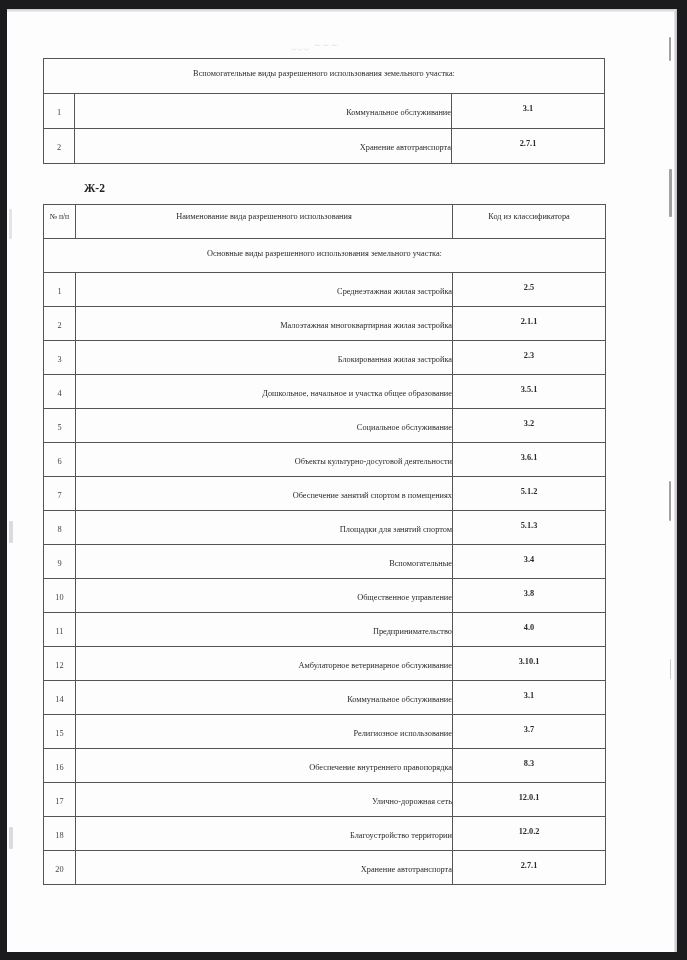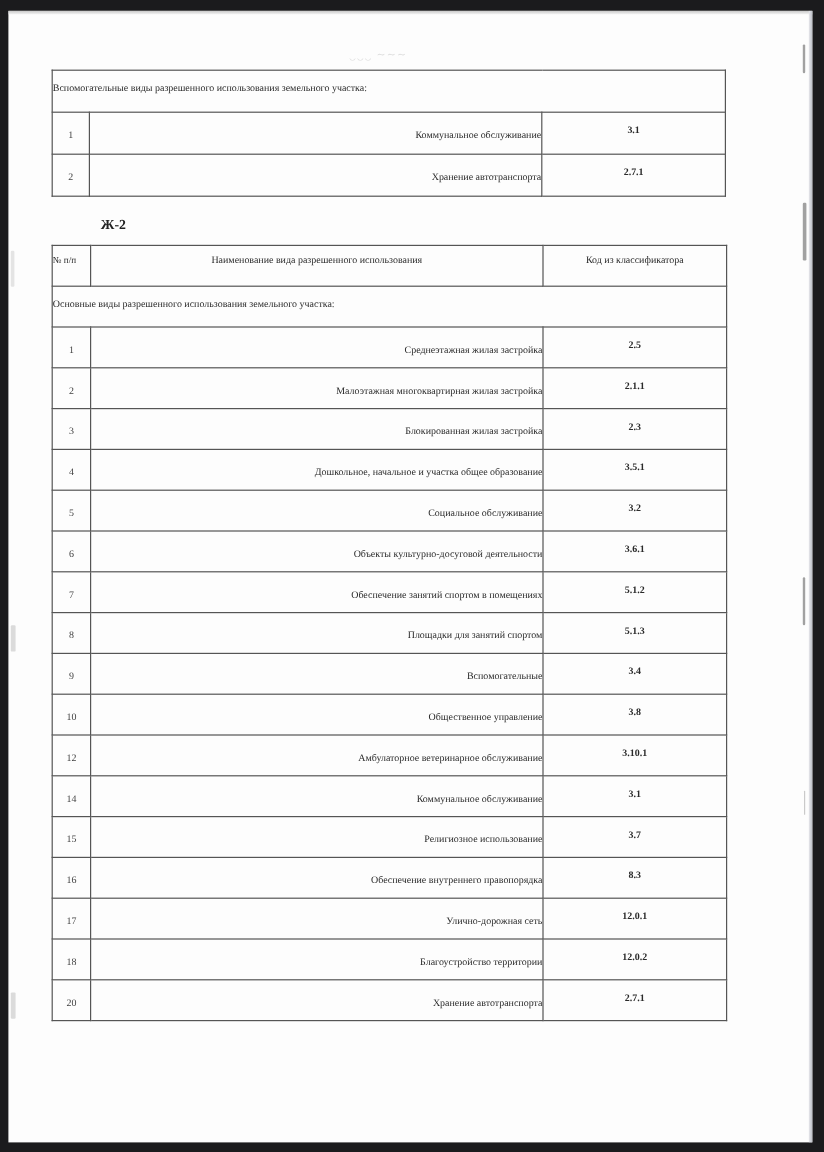--- a/index.html
+++ b/index.html
@@ -28,23 +28,23 @@
   table.doc {
     position: absolute; border-collapse: collapse; table-layout: fixed;
     font-size: 8.3px;
   }
   table.doc td {
     border: 1px solid #555; padding: 0; vertical-align: top;
   }
   td.num { text-align: center; padding-top: 14px !important; color: #444; }
   td.name { text-align: right; padding-left: 5px !important; padding-top: 14px !important; }
   td.code { text-align: center; padding-top: 10px !important; font-weight: bold; }
-  td.section { text-align: left; padding-top: 10px !important; }
+  td.section { text-align: center; padding-top: 10px !important; }
   td.hdr { text-align: center; padding-top: 7px !important; }
-  td.hdr-num { text-align: left; padding-top: 7px !important; font-size: 7.6px; font-family: Liberation Serif, serif; }
+  td.hdr-num { text-align: center; padding-top: 7px !important; font-size: 7.6px; font-family: Liberation Serif, serif; }
   .zone-heading {
     position: absolute; left: 77px; top: 173px; font-weight: bold; font-size: 11.5px; color: #222; font-family: Liberation Serif, serif;
   }
   #t1 { left: 36px; top: 49px; width: 561px; }
   #t2 { left: 36px; top: 195px; width: 562px; }
   tr.h34 { height: 34px; }
   tr.h35 { height: 35px; }
 </style>
 </head>
 <body>
@@ -150,20 +150,25 @@
           <td class="num">9</td>
           <td class="name">Вспомогательные</td>
           <td class="code">3.4</td>
         </tr>
         <tr class="h34">
           <td class="num">10</td>
           <td class="name">Общественное управление</td>
           <td class="code">3.8</td>
         </tr>
         <tr class="h34">
+          <td class="num">11</td>
+          <td class="name">Предпринимательство</td>
+          <td class="code">4.0</td>
+        </tr>
+        <tr class="h34">
           <td class="num">12</td>
           <td class="name">Амбулаторное ветеринарное обслуживание</td>
           <td class="code">3.10.1</td>
         </tr>
         <tr class="h34">
           <td class="num">14</td>
           <td class="name">Коммунальное обслуживание</td>
           <td class="code">3.1</td>
         </tr>
         <tr class="h34">

